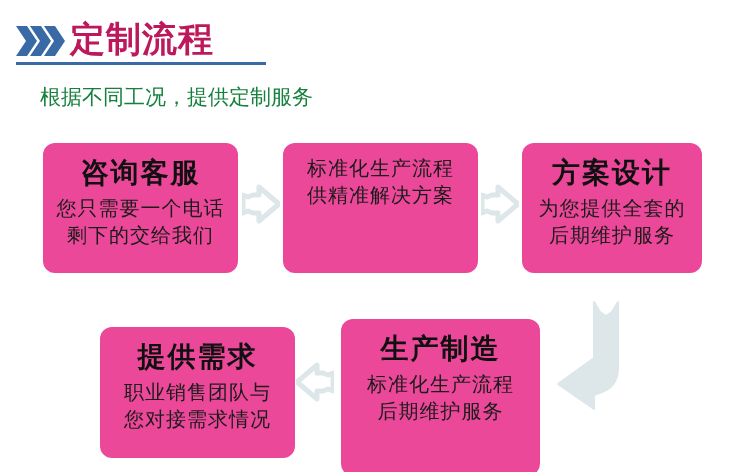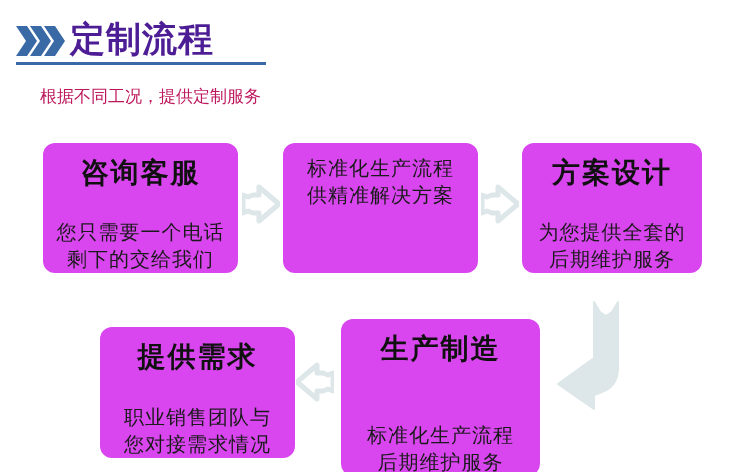--- a/index.html
+++ b/index.html
@@ -36,52 +36,52 @@
     width: 50px;
     height: 34px;
   }
   .page-title {
     position: absolute;
     left: 54px;
     top: 0px;
     font-size: 35px;
     line-height: 46px;
     font-weight: bold;
-    color: #4c1d95;
+    color: #be185d;
     letter-spacing: 1px;
     white-space: nowrap;
   }
   .title-rule {
     position: absolute;
     left: 16px;
     top: 62px;
     width: 250px;
     height: 3px;
     background: #3a6aa5;
   }
   .subtitle {
     position: absolute;
     left: 40px;
     top: 84px;
-    font-size: 17px;
+    font-size: 21px;
     line-height: 26px;
-    color: #be185d;
+    color: #15803d;
     white-space: nowrap;
   }
 
   
   .card {
     position: absolute;
-    background: #d946ef;
+    background: #ec4899;
     border-radius: 12px;
     box-sizing: border-box;
     display: flex;
     flex-direction: column;
     align-items: center;
-    justify-content: space-between;
+    justify-content: flex-start;
     padding-top: 10px;
   }
   .card-title {
     font-size: 28px;
     line-height: 40px;
     font-weight: bold;
     color: #101010;
     letter-spacing: 2px;
     white-space: nowrap;
   }

